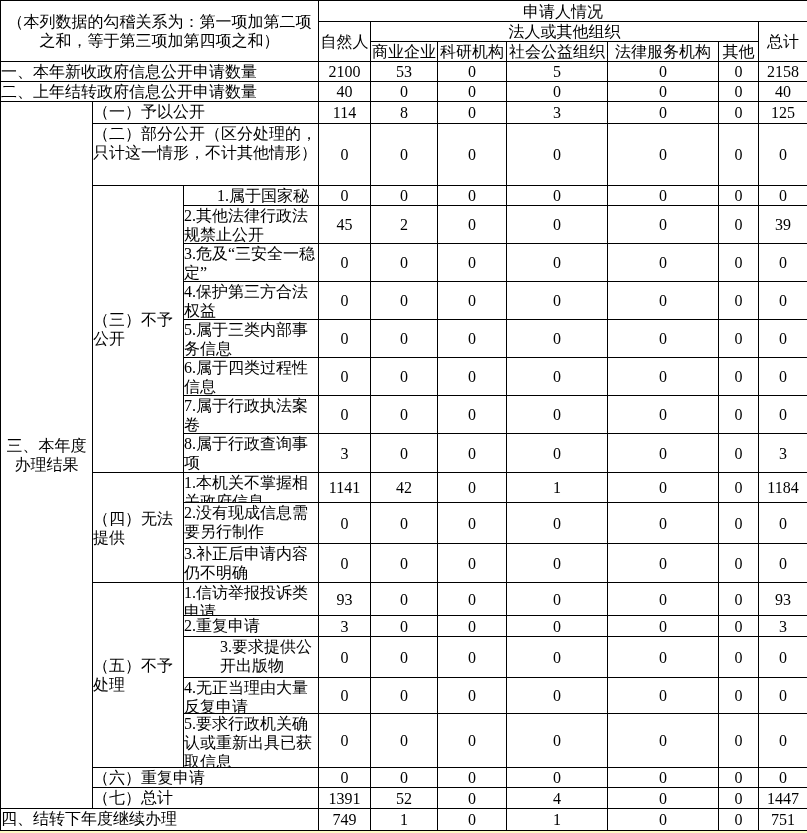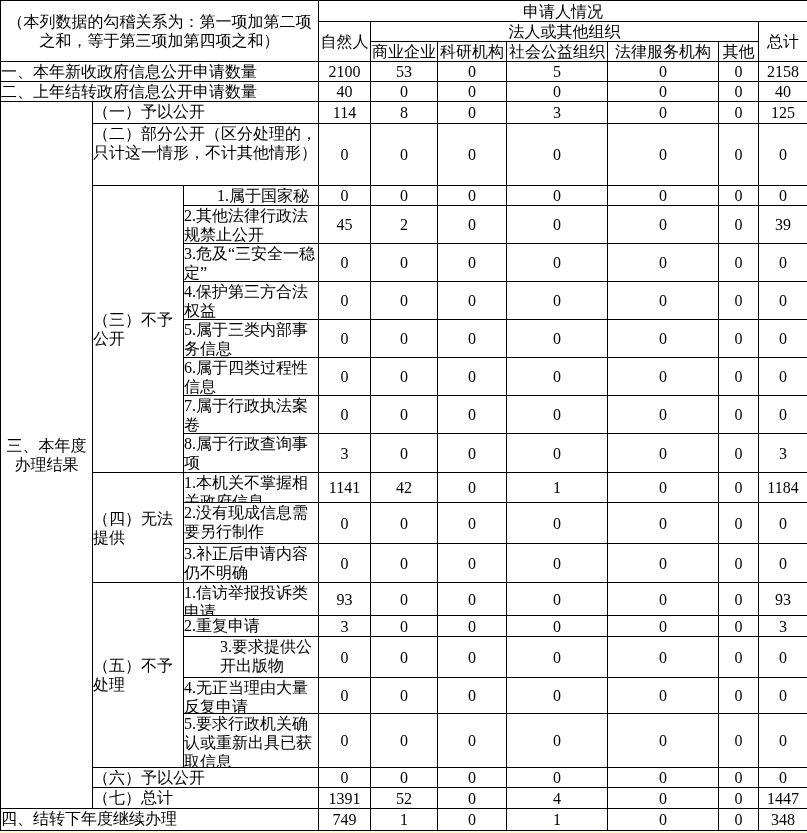--- a/index.html
+++ b/index.html
@@ -341,21 +341,21 @@
           <td class="num">0</td>
           <td class="num">0</td>
           <td class="num">0</td>
           <td class="num">0</td>
           <td class="num">0</td>
           <td class="num">0</td>
           <td class="num">0</td>
         </tr>
         <tr style="height: 19px;">
           <td colspan="2" class="rowlabel">
-            <div class="clip" style="height: 19px;">（六）予以公开</div>
+            <div class="clip" style="height: 19px;">（六）重复申请</div>
           </td>
           <td class="num">0</td>
           <td class="num">0</td>
           <td class="num">0</td>
           <td class="num">0</td>
           <td class="num">0</td>
           <td class="num">0</td>
           <td class="num">0</td>
         </tr>
         <tr style="height: 20px; margin-top: 28px;">
@@ -373,17 +373,17 @@
         <tr style="height: 21px;">
           <td colspan="3" class="rowlabel">
             <div class="clip" style="height: 21px;">四、结转下年度继续办理</div>
           </td>
           <td class="num">749</td>
           <td class="num">1</td>
           <td class="num">0</td>
           <td class="num">1</td>
           <td class="num">0</td>
           <td class="num">0</td>
-          <td class="num">348</td>
+          <td class="num">751</td>
         </tr>
       </tbody>
   </table>
 </div>
 
 </body></html>

